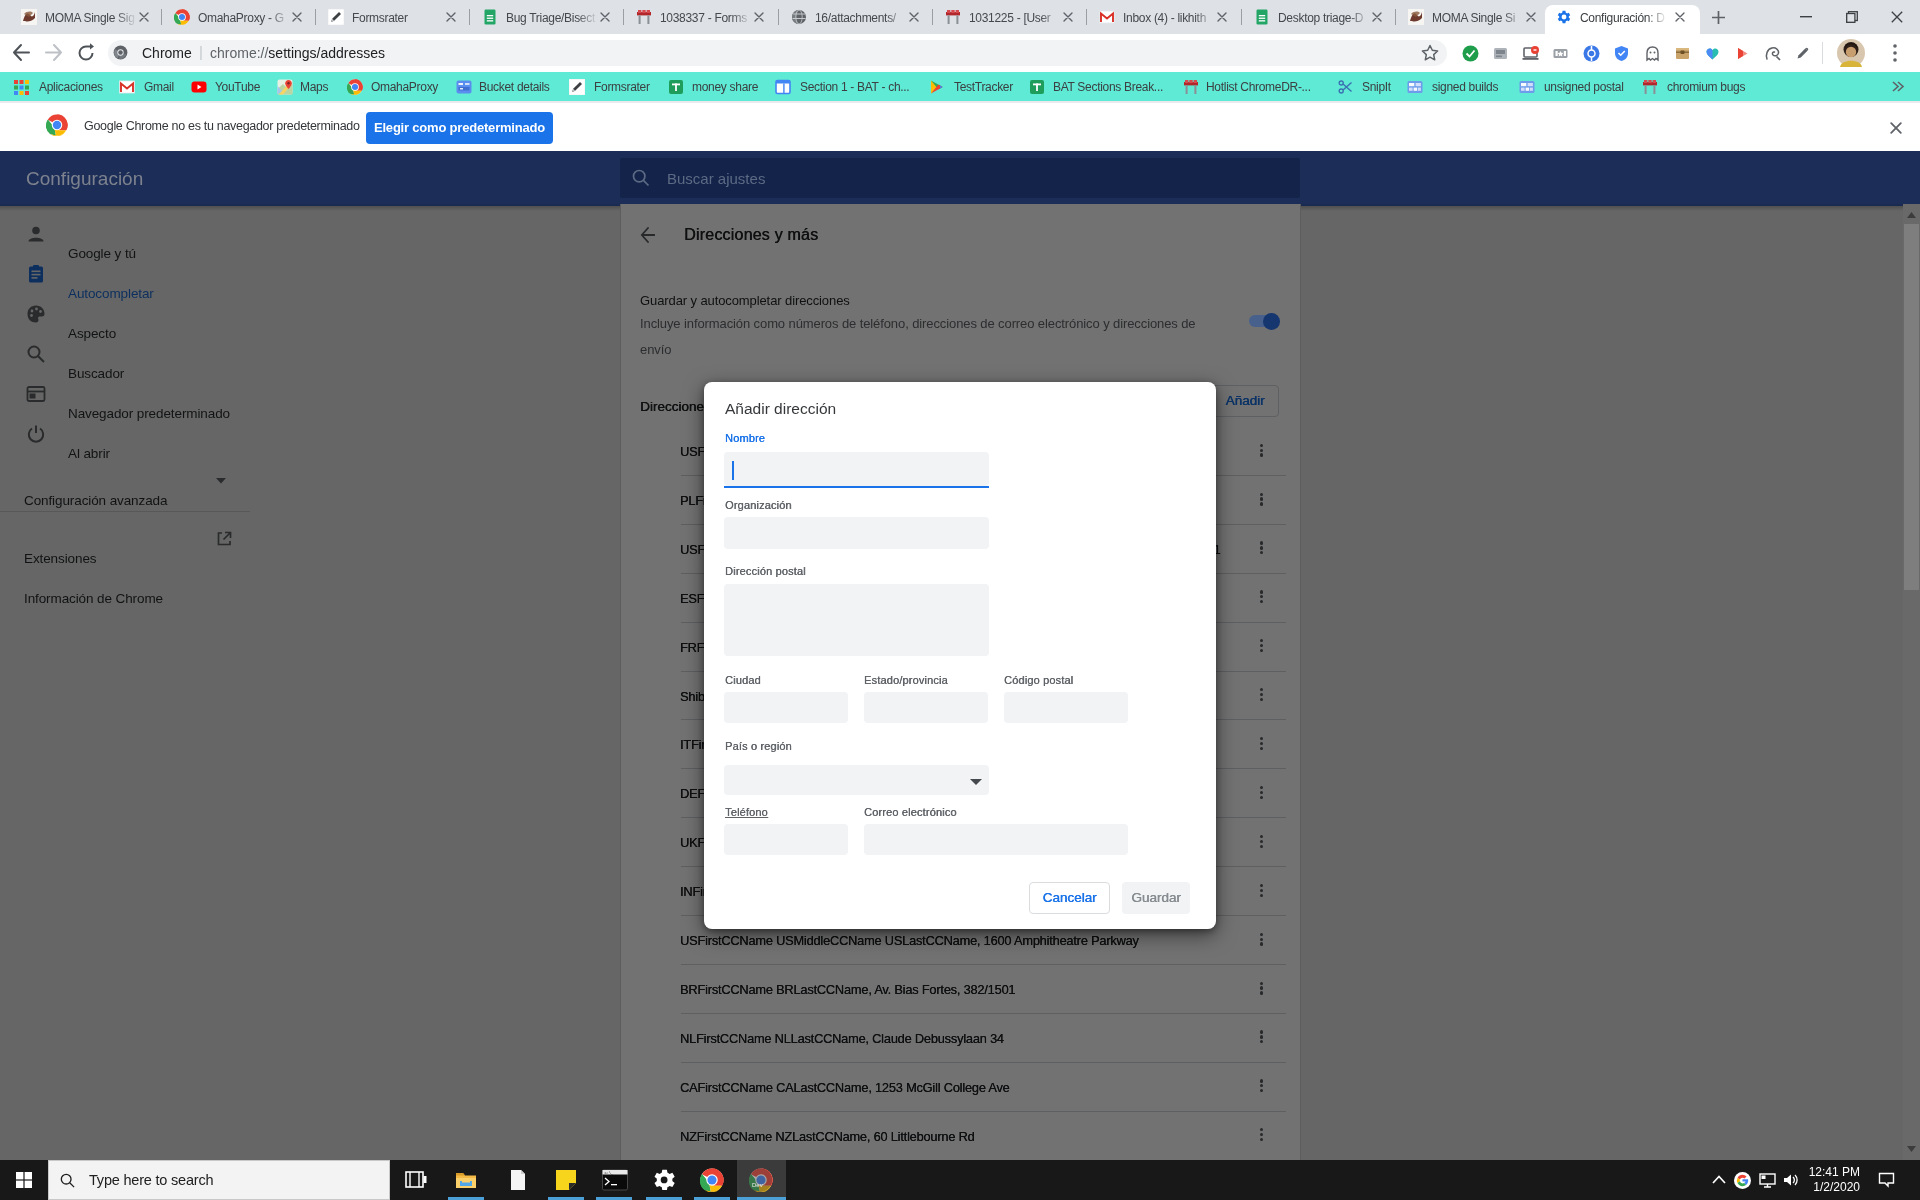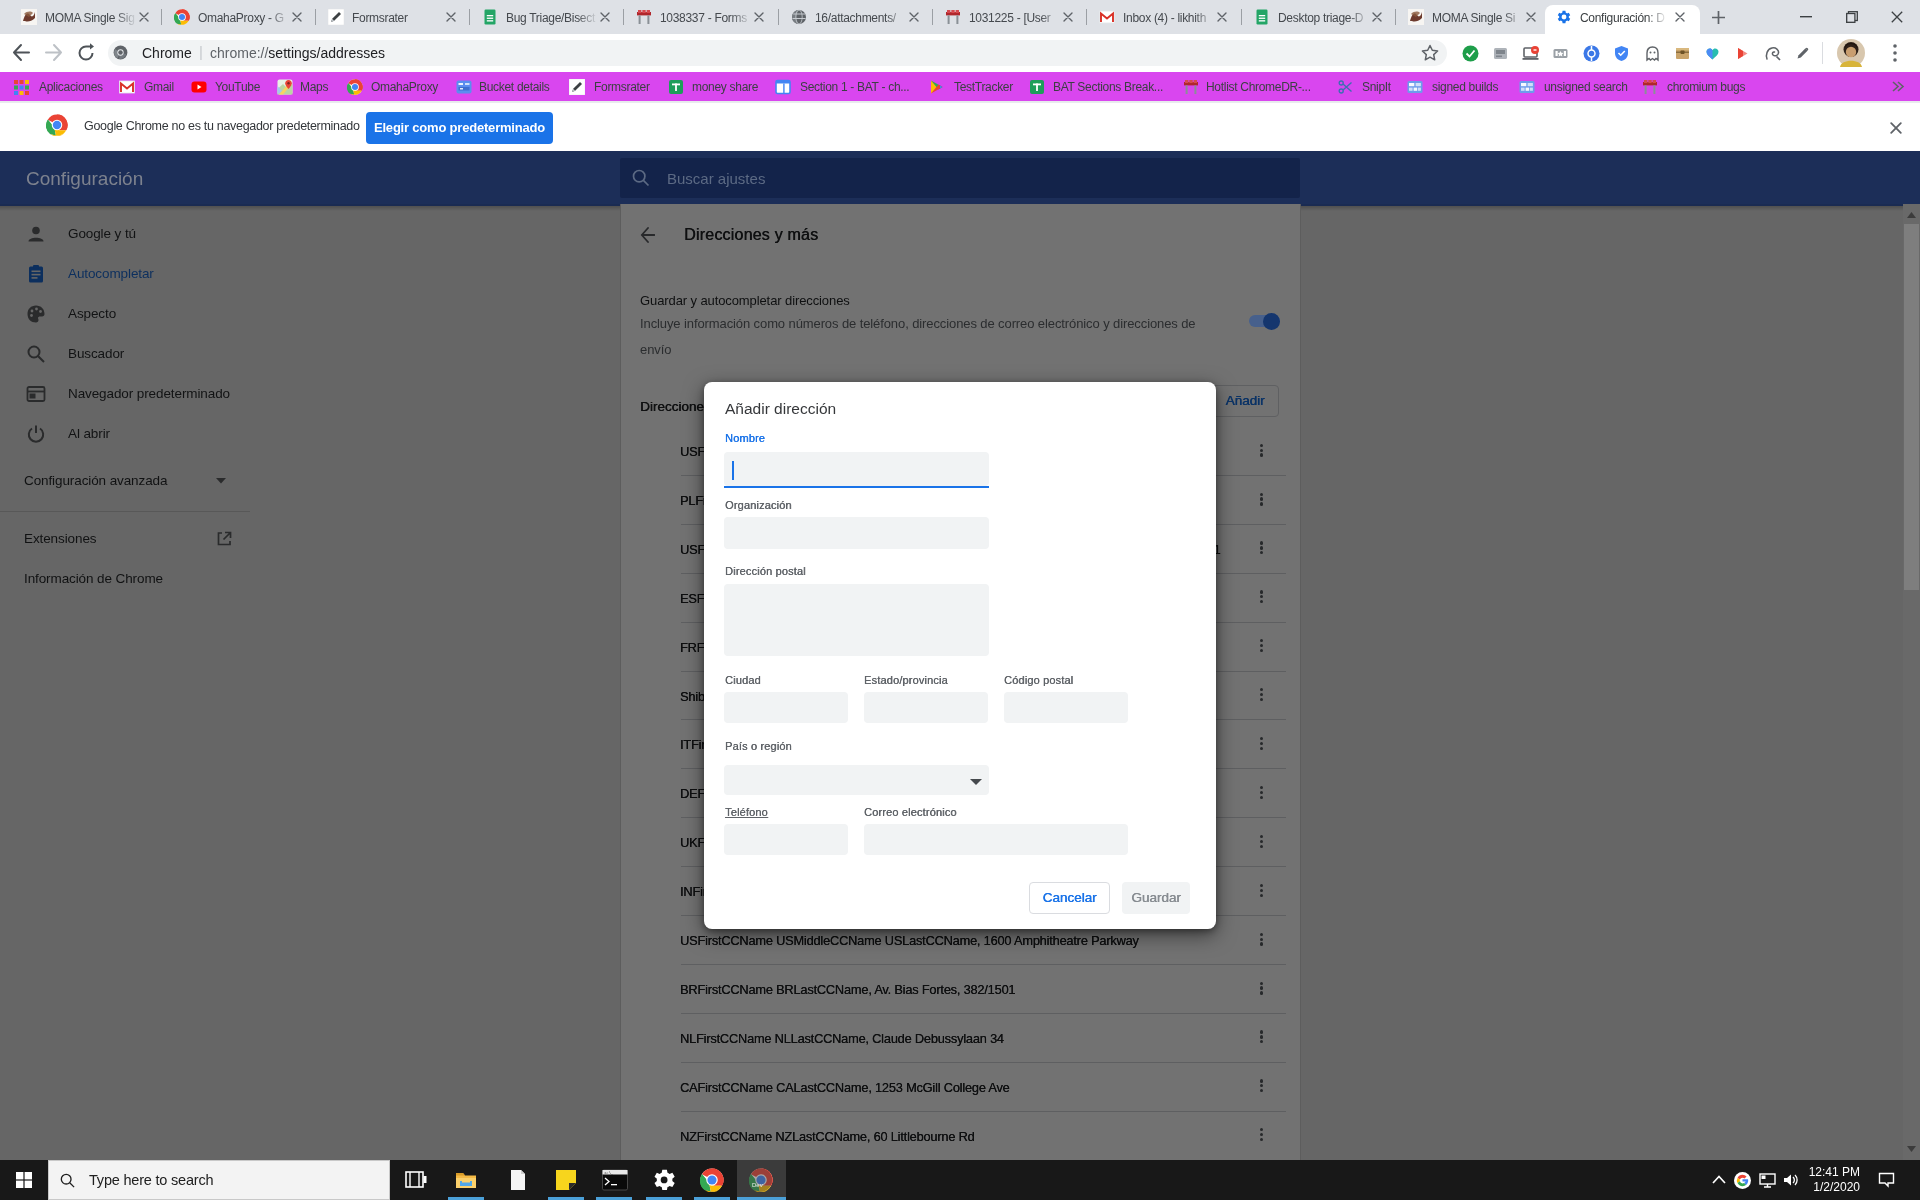--- a/index.html
+++ b/index.html
@@ -9,34 +9,34 @@
 
 #tabstrip{left:0;top:0;width:1920px;height:34px;background:#dee1e6;}
 .tabtitle{position:absolute;top:10.5px;font-size:12px;letter-spacing:-0.3px;color:#45494e;white-space:nowrap;overflow:hidden;
  -webkit-mask-image:linear-gradient(to right,#000 75%,transparent 97%);}
 .tabsep{position:absolute;top:9px;width:1px;height:16px;background:#9b9fa4;}
 .activetab{position:absolute;background:#fff;border-radius:8px 8px 0 0;top:5px;height:29px;}
 
 #toolbar{left:0;top:34px;width:1920px;height:38px;background:#fff;}
 #omnibox{position:absolute;left:108px;top:5.5px;width:1339px;height:26px;border-radius:13px;background:#f1f3f4;}
 
-#bookmarks{left:0;top:72px;width:1920px;height:30px;background:#d946ef;border-bottom:1px solid #e8eaed;}
+#bookmarks{left:0;top:72px;width:1920px;height:30px;background:#5eead4;border-bottom:1px solid #e8eaed;}
 .bk{position:absolute;top:8px;font-size:12px;letter-spacing:-0.3px;color:#3c4043;white-space:nowrap;}
 
 #infobar{left:0;top:102px;width:1920px;height:49px;background:#fff;border-top:1px solid #e9ebee;}
 #infobtn{position:absolute;left:366px;top:9px;width:187px;height:32px;background:#1a73e8;border-radius:4px;
  color:#fff;font-size:13px;letter-spacing:-0.2px;font-weight:700;text-align:center;line-height:32px;}
 
 #navtool{left:0;top:151px;width:1920px;height:53px;background:#1c2e58;}
 #searchfield{position:absolute;left:620px;top:7px;width:680px;height:40px;background:#13234a;border-radius:2px;}
 
 #page{left:0;top:204px;width:1920px;height:956px;background:#666;}
 #card{position:absolute;left:620px;top:0;width:681px;height:956px;background:#727272;
  border-left:1px solid #5d5d5d;border-right:1px solid #5d5d5d;}
-.mitem{position:absolute;left:68px;font-size:13.5px;letter-spacing:-0.1px;font-weight:400;color:#111213;height:20px;line-height:20px;}
+.mitem{position:absolute;left:68px;font-size:13.5px;letter-spacing:-0.1px;font-weight:400;color:#111213;height:20px;line-height:20px;margin-top:20px;}
 .rowtxt{position:absolute;font-size:12.8px;letter-spacing:-0.2px;text-shadow:0.2px 0 0 currentColor;color:#0e0f10;white-space:nowrap;}
 .rsep{position:absolute;left:60px;width:605px;height:1px;background:#5e5f61;}
 .dots3 span{display:block;width:3.2px;height:3.2px;border-radius:50%;background:#27292b;margin:1.7px auto;}
 
 #dialog{left:704px;top:382px;width:512px;height:547px;background:#fff;border-radius:8px;
  box-shadow:0 6px 20px rgba(0,0,0,.5),0 2px 6px rgba(0,0,0,.35);}
 .dlabel{position:absolute;font-size:11px;font-weight:400;text-shadow:0.35px 0 0 currentColor;color:#5f6368;letter-spacing:.15px;}
 .dinput{position:absolute;background:#f1f3f4;border-radius:4px;}
 
 #taskbar{left:0;top:1160px;width:1920px;height:40px;background:#181818;}
@@ -388,21 +388,21 @@
     </svg>
 <div class="bk" style="left:1432px;">signed builds</div>
 <svg class="abs" style="left:1519px;top:7px" width="16" height="16" viewBox="0 0 16 16">
       <rect x="0.5" y="2" width="15" height="12" rx="1.5" fill="#6d9ceb"></rect>
 <rect x="2" y="4" width="5.3" height="3.2" fill="#fff" opacity="0.95"></rect>
       <rect x="8.6" y="4" width="5.3" height="3.2" fill="#cfdefa"></rect>
 <rect x="2" y="8.6" width="3.6" height="3.2" fill="#cfdefa"></rect>
       <rect x="6.6" y="8.6" width="3.6" height="3.2" fill="#fff" opacity="0.95"></rect>
       <rect x="11" y="8.6" width="2.9" height="3.2" fill="#cfdefa"></rect>
     </svg>
-<div class="bk" style="left:1544px;">unsigned search</div>
+<div class="bk" style="left:1544px;">unsigned postal</div>
 <svg class="abs" style="left:1642px;top:7px" width="16" height="16" viewBox="0 0 16 16">
       <rect x="1" y="3" width="14" height="3.4" fill="#b0272c"></rect>
 <rect x="2" y="1" width="3.4" height="3" fill="#d6494f"></rect>
       <rect x="6.3" y="1" width="3.4" height="3" fill="#d6494f"></rect>
       <rect x="10.6" y="1" width="3.4" height="3" fill="#d6494f"></rect>
 <rect x="2.6" y="6.4" width="2" height="8.6" fill="#8a9096"></rect>
       <rect x="11.4" y="6.4" width="2" height="8.6" fill="#8a9096"></rect>
     </svg>
 <div class="bk" style="left:1667px;">chromium bugs</div>
 <svg class="abs" style="left:1891px;top:8px" width="14" height="13" viewBox="0 0 14 13">

